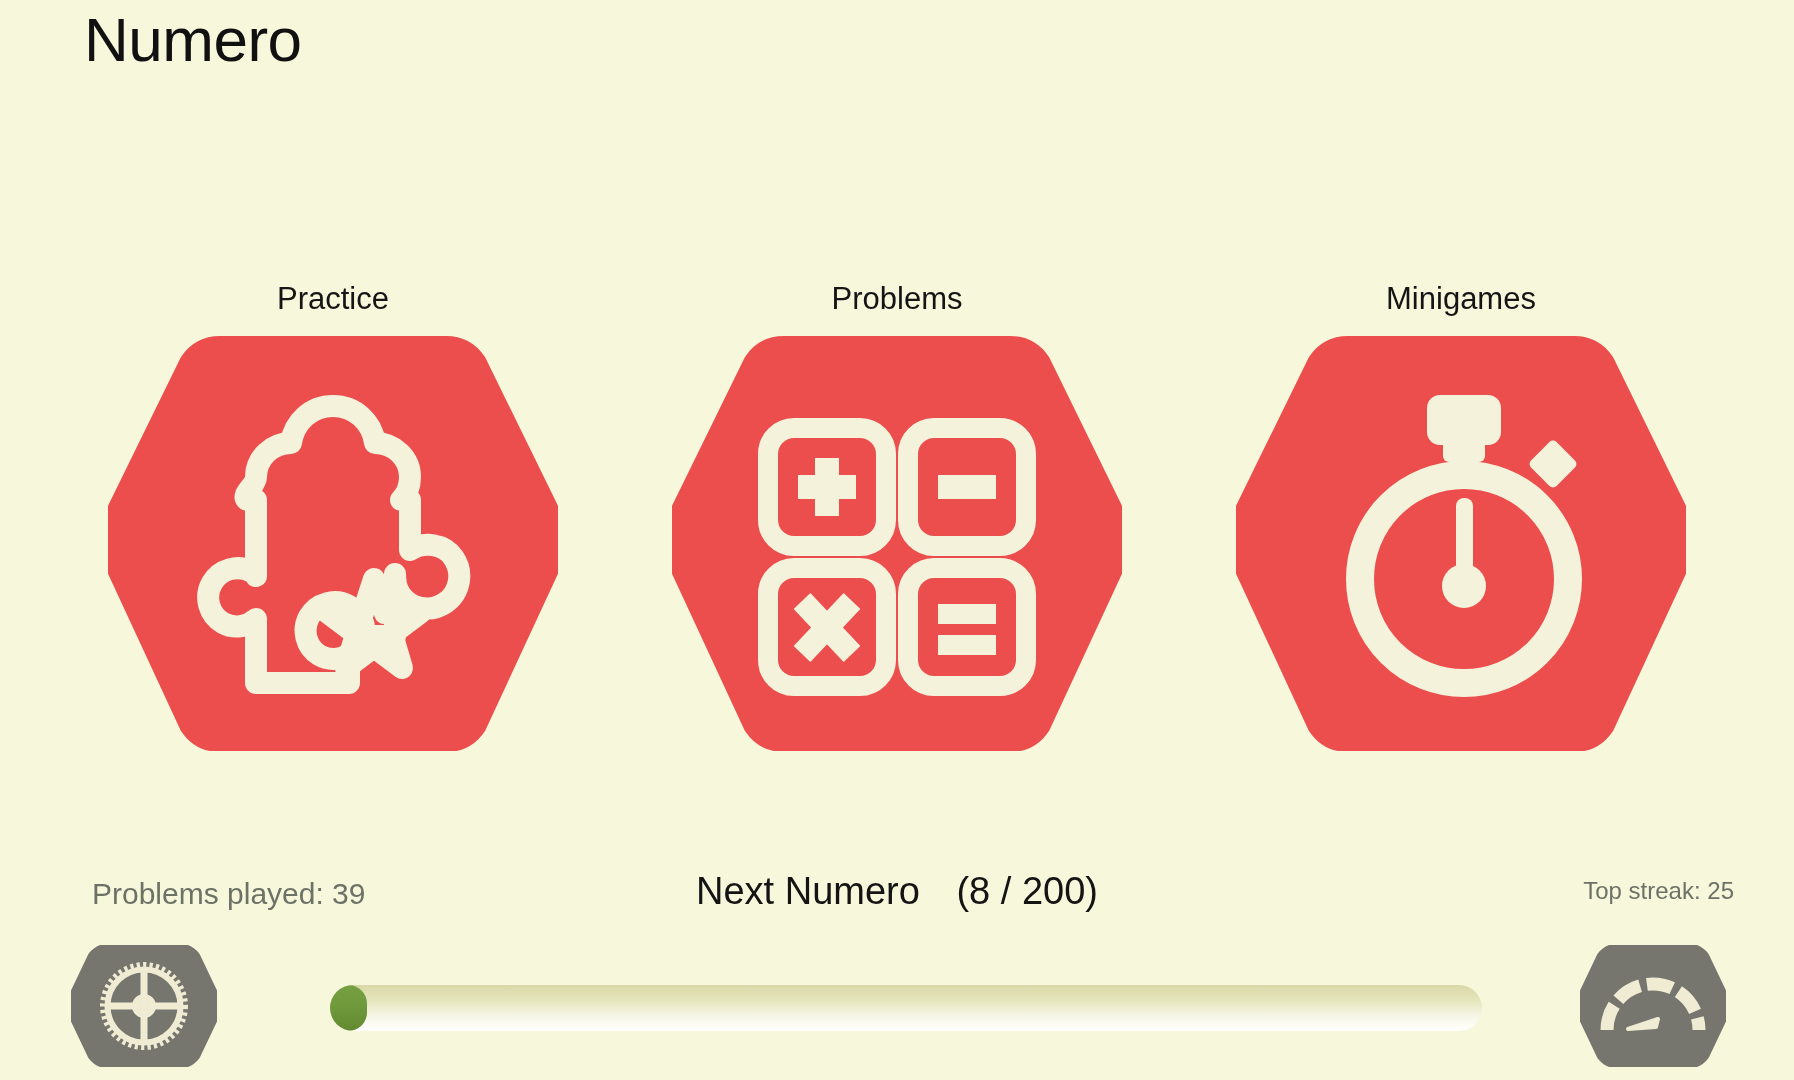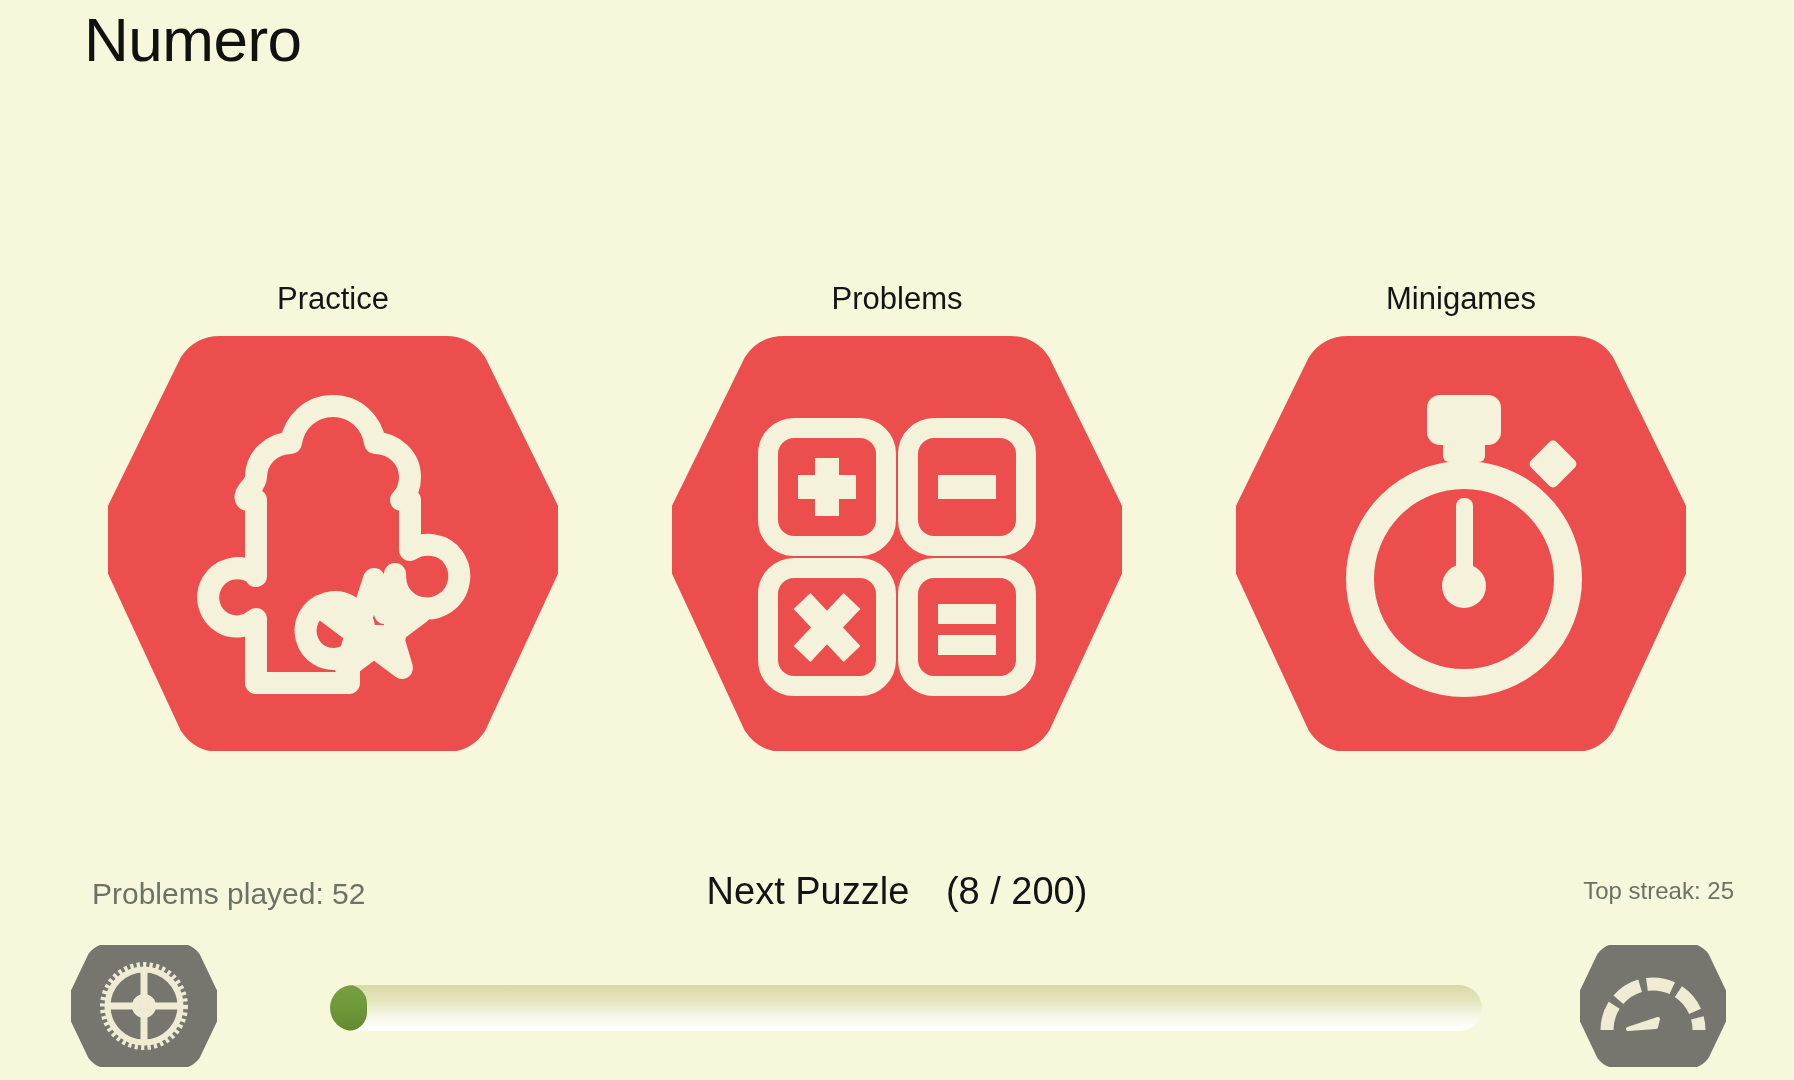--- a/index.html
+++ b/index.html
@@ -214,25 +214,25 @@
 
             <rect x="220" y="162" width="17" height="84" rx="8" ry="8"></rect>
             <circle cx="228" cy="250" r="22"></circle>
           </g>
         </svg>
       </div>
     </div>
 
   </div>
 
-  <div id="stat-left">Problems played: 52</div>
+  <div id="stat-left">Problems played: 39</div>
   <div id="stat-right">Top streak: 25</div>
 
   <div id="next-puzzle">
-    <span>Next Puzzle</span>
+    <span>Next Numero</span>
     <span class="np-count">(8 / 200)</span>
   </div>
 
   <div id="progress-track">
     <div id="progress-fill" style="width: 3.2%;"></div>
   </div>
 
   <div class="hex-btn" id="settings-btn">
     <svg viewBox="0 0 146 122" xmlns="http://www.w3.org/2000/svg">
       <path d="M38 4 L108 4 Q118 4 124 12 L142 50 Q147 61 142 72 L124 110 Q118 118 108 118 L38 118 Q28 118 22 110 L4 72 Q-1 61 4 50 L22 12 Q28 4 38 4 Z" fill="#77766e" stroke="#77766e" stroke-width="11" stroke-linejoin="round"></path>

